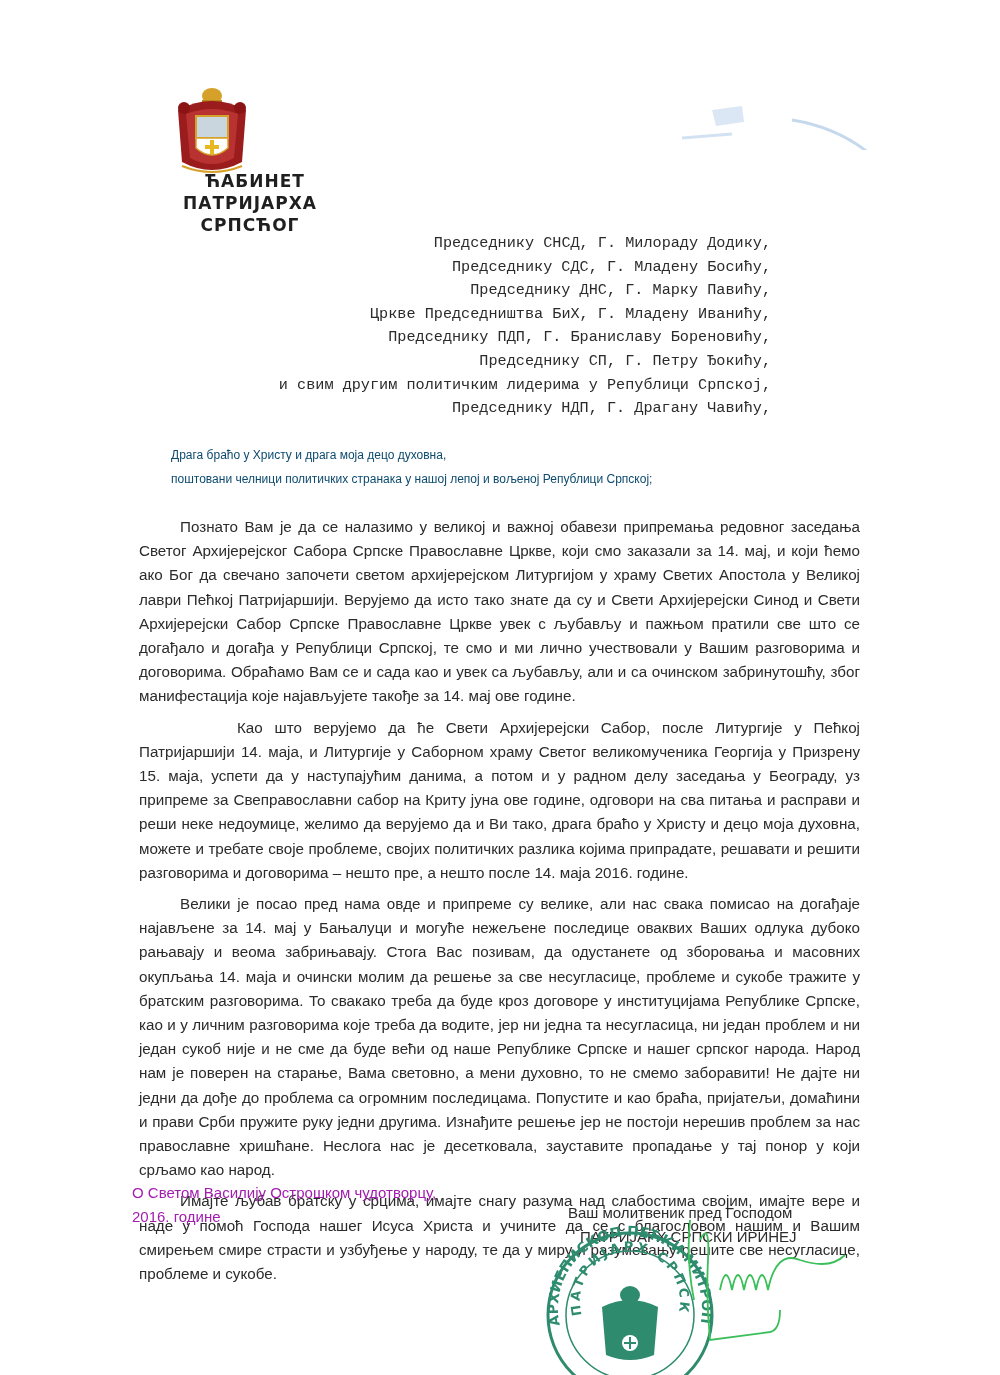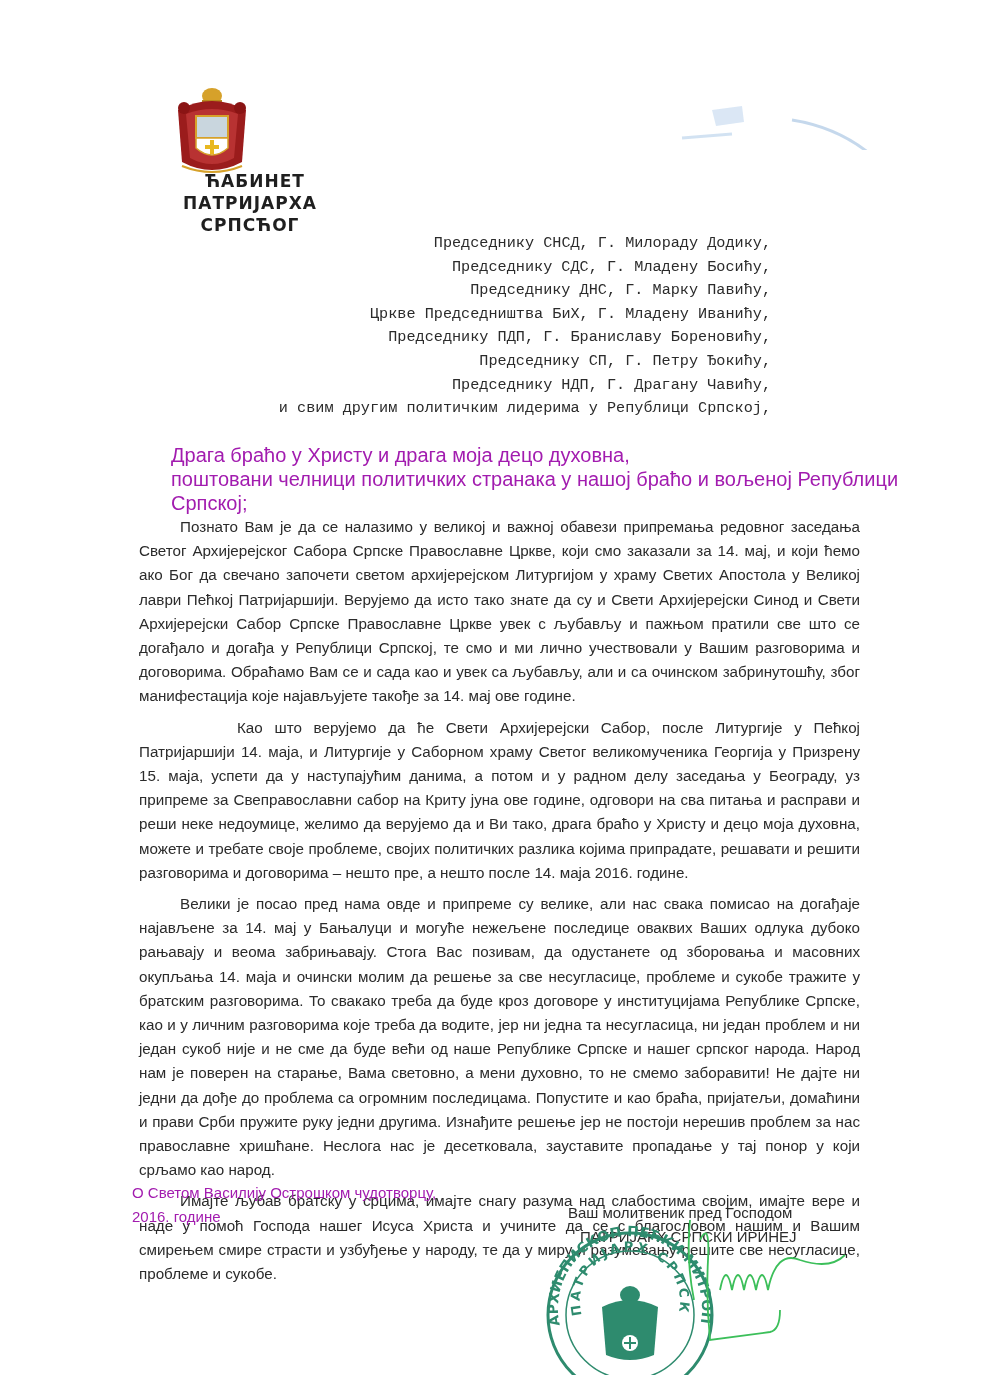--- a/index.html
+++ b/index.html
@@ -12,21 +12,21 @@
             font-family:"DejaVu Sans", sans-serif; font-weight:bold; color:#1f1f1f;
             font-size:17px; letter-spacing:1px; line-height:22px; }
   .office div:first-child { padding-left:10px; }
 
   .smudge { position:absolute; left:672px; top:90px; width:220px; height:60px; opacity:.6; }
 
   .recipients { position:absolute; right:140px; top:232px; text-align:right;
                 font-size:15.2px; line-height:23.6px; color:#2b2b2b;font-family:Liberation Mono, monospace; }
   .recipients div { white-space:nowrap; }
 
-  .greeting { position:absolute; left:171px; top:443px; font-size:20px; line-height:24px; color:#a21caf; }
+  .greeting { position:absolute; left:171px; top:443px; font-size:12px; line-height:24px; color:#0c4a6e; }
 
   .body { position:absolute; left:132px; top:508px; width:735px; font-size:15.2px; line-height:24.2px;
           color:#2b2b2b; text-align:justify; }
   .body p { margin:7px; text-indent:41px; }
   .body p.p2 { text-indent:98px; }
 
   .closing-left { position:absolute; left:132px; top:1181px; font-size:15px; line-height:24px; color:#a21caf; }
   .closing-right { position:absolute; left:568px; top:1181px; font-size:15px; line-height:24px; color:#2b2b2b;margin-top:20px; }
   .closing-right div:last-child { padding-left:12px; }
 
@@ -62,27 +62,27 @@
     <path d="M120 30 Q170 38 205 70" stroke="#9fbfe0" stroke-width="3" fill="none"></path>
   </svg>
 
   <div class="recipients">
     <div>Председнику СНСД, Г. Милораду Додику,</div>
     <div>Председнику СДС, Г. Младену Босићу,</div>
     <div>Председнику ДНС, Г. Марку Павићу,</div>
     <div>Цркве Председништва БиХ, Г. Младену Иванићу,</div>
     <div>Председнику ПДП, Г. Браниславу Бореновићу,</div>
     <div>Председнику СП, Г. Петру Ђокићу,</div>
+    <div>и свим другим политичким лидерима у Републици Српској,</div>
     <div>Председнику НДП, Г. Драгану Чавићу,</div>
-    <div>и свим другим политичким лидерима у Републици Српској,</div>
   </div>
 
   <div class="greeting">
     <div>Драга браћо у Христу и драга моја децо духовна,</div>
-    <div>поштовани челници политичких странака у нашој браћо и вољеној Републици Српској;</div>
+    <div>поштовани челници политичких странака у нашој лепој и вољеној Републици Српској;</div>
   </div>
 
   <div class="body">
     <p>Познато Вам је да се налазимо у великој и важној обавези припремања редовног заседања Светог Архијерејског Сабора Српске Православне Цркве, који смо заказали за 14. мај, и који ћемо ако Бог да свечано започети светом архијерејском Литургијом у храму Светих Апостола у Великој лаври Пећкој Патријаршији. Верујемо да исто тако знате да су и Свети Архијерејски Синод и Свети Архијерејски Сабор Српске Православне Цркве увек с љубављу и пажњом пратили све што се догађало и догађа у Републици Српској, те смо и ми лично учествовали у Вашим разговорима и договорима. Обраћамо Вам се и сада као и увек са љубављу, али и са очинском забринутошћу, због манифестација које најављујете такође за 14. мај ове године.</p>
     <p class="p2">Као што верујемо да ће Свети Архијерејски Сабор, после Литургије у Пећкој Патријаршији 14. маја, и Литургије у Саборном храму Светог великомученика Георгија у Призрену 15. маја, успети да у наступајућим данима, а потом и у радном делу заседања у Београду, уз припреме за Свеправославни сабор на Криту јуна ове године, одговори на сва питања и расправи и реши неке недоумице, желимо да верујемо да и Ви тако, драга браћо у Христу и децо моја духовна, можете и требате своје проблеме, својих политичких разлика којима припрадате, решавати и решити разговорима и договорима – нешто пре, а нешто после 14. маја 2016. године.</p>
     <p>Велики је посао пред нама овде и припреме су велике, али нас свака помисао на догађаје најављене за 14. мај у Бањалуци и могуће нежељене последице оваквих Ваших одлука дубоко рањавају и веома забрињавају. Стога Вас позивам, да одустанете од зборовања и масовних окупљања 14. маја и очински молим да решење за све несугласице, проблеме и сукобе тражите у братским разговорима. То свакако треба да буде кроз договоре у институцијама Републике Српске, као и у личним разговорима које треба да водите, јер ни једна та несугласица, ни један проблем и ни један сукоб није и не сме да буде већи од наше Републике Српске и нашег српског народа. Народ нам је поверен на старање, Вама световно, а мени духовно, то не смемо заборавити! Не дајте ни једни да дође до проблема са огромним последицама. Попустите и као браћа, пријатељи, домаћини и прави Срби пружите руку једни другима. Изнађите решење јер не постоји нерешив проблем за нас православне хришћане. Неслога нас је десетковала, зауставите пропадање у тај понор у који срљамо као народ.</p>
     <p>Имајте љубав братску у срцима, имајте снагу разума над слабостима својим, имајте вере и наде у помоћ Господа нашег Исуса Христа и учините да се с благословом нашим и Вашим смирењем смире страсти и узбуђење у народу, те да у миру и разумевању решите све несугласице, проблеме и сукобе.</p>
   </div>
 
   <div class="closing-left">

